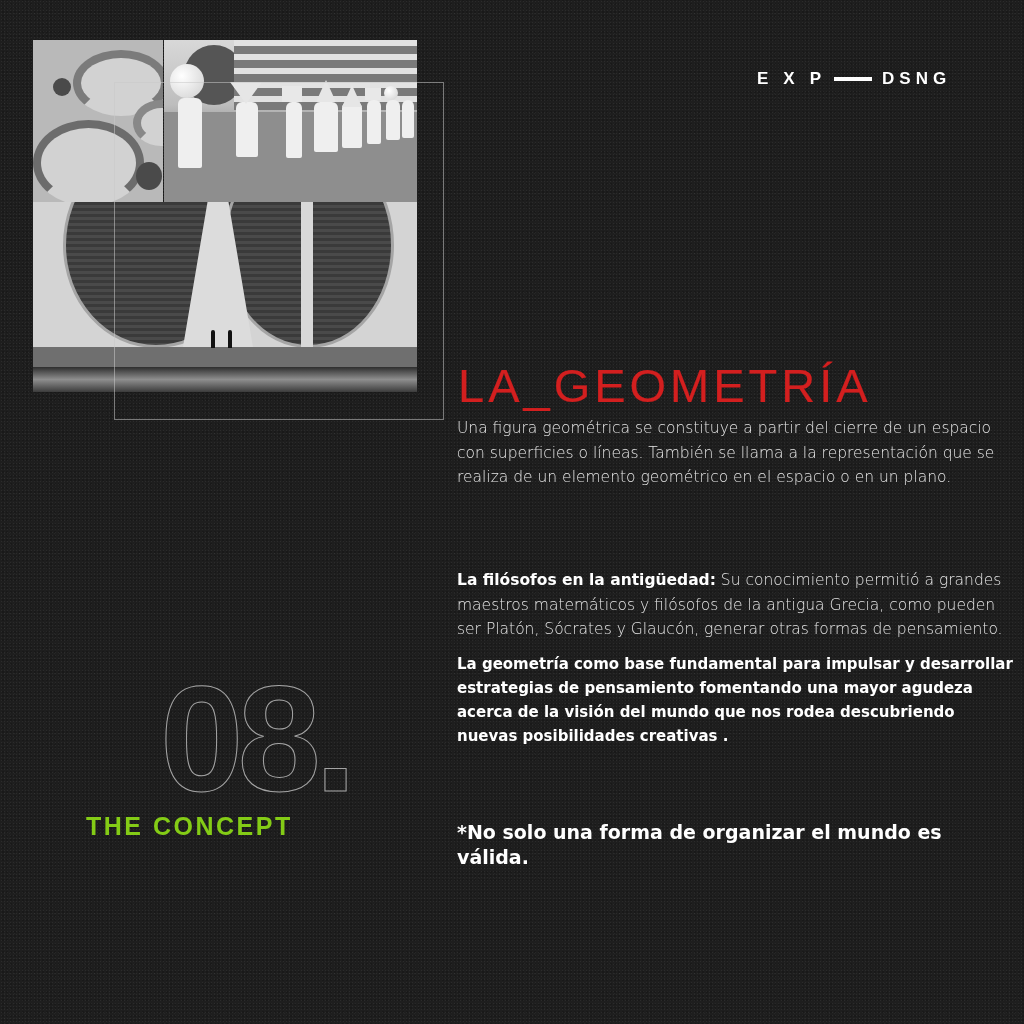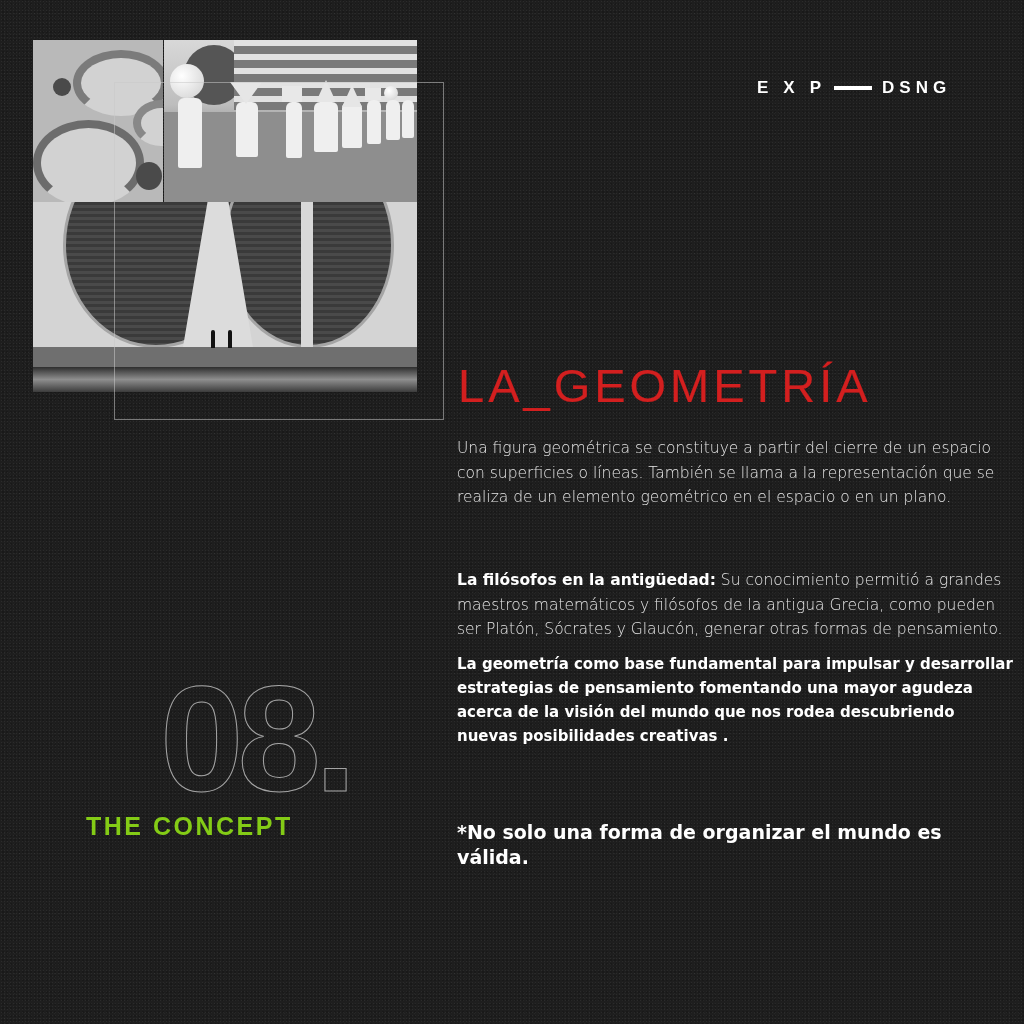--- a/index.html
+++ b/index.html
@@ -18,21 +18,21 @@
         radial-gradient(rgba(255,255,255,0.04) 0.5px, transparent 0.7px);
       background-size: 3px 3px, 4px 4px, 5px 5px;
       background-position: 0 0, 1px 2px, 2px 1px;
       font-family: "DejaVu Sans", sans-serif;
       color: #e8e8e8;
     }
 
     
     .brand {
       position: absolute;
-      top: 78px;
+      top: 69px;
       left: 757px;
       display: flex;
       align-items: center;
       font-family: "Liberation Sans", sans-serif;
       font-weight: 700;
       font-size: 17px;
       color: #ffffff;
       letter-spacing: 0;
     }
     .brand .part-a {
@@ -193,21 +193,21 @@
       position: absolute;
       left: 457px;
       width: 560px;
       font-family: "DejaVu Sans", sans-serif;
       font-size: 15.5px;
       line-height: 24.5px;
       color: #e4e4e4;
       margin: 0;
       font-weight: 300;
     }
-    .p1 { top: 436px; }
+    .p1 { top: 416px; }
     .p2 { top: 568px; }
     .p2 .lead { font-weight: 700; color: #ffffff; }
     .p3 {
       top: 652px;
       font-weight: 700;
       color: #ffffff;
       font-size: 15px;
       line-height: 24px;
     }
     .p4 {

